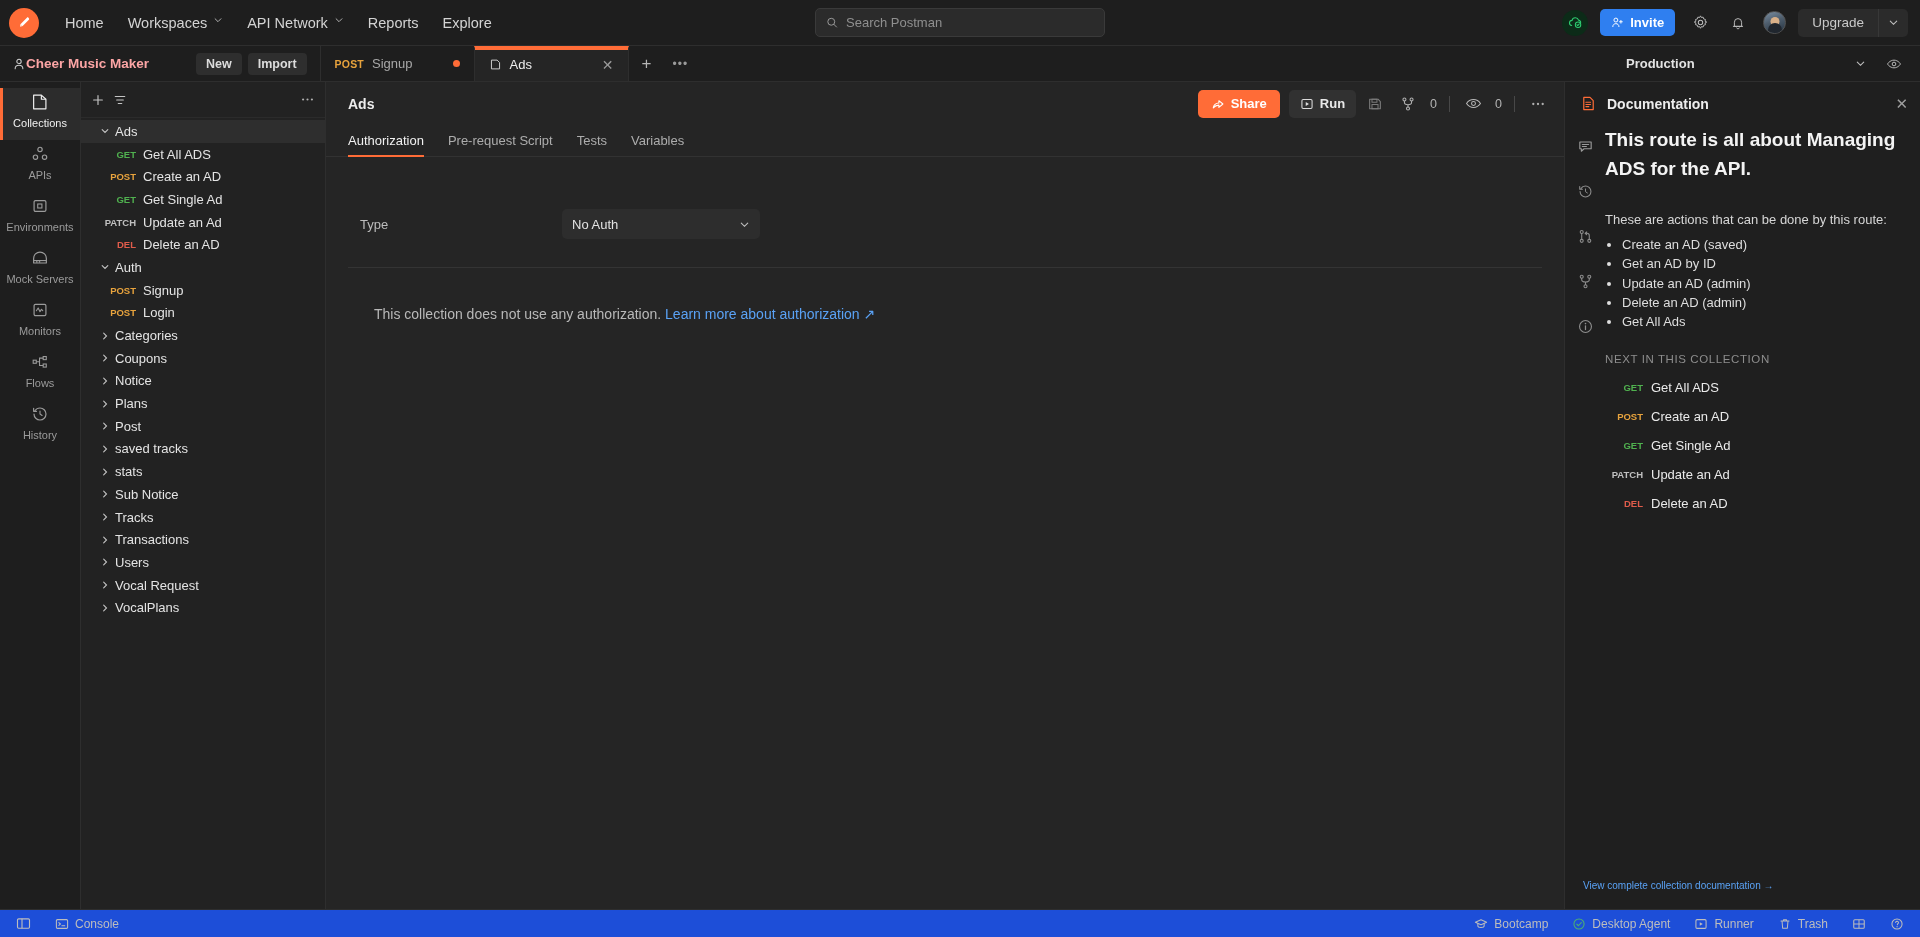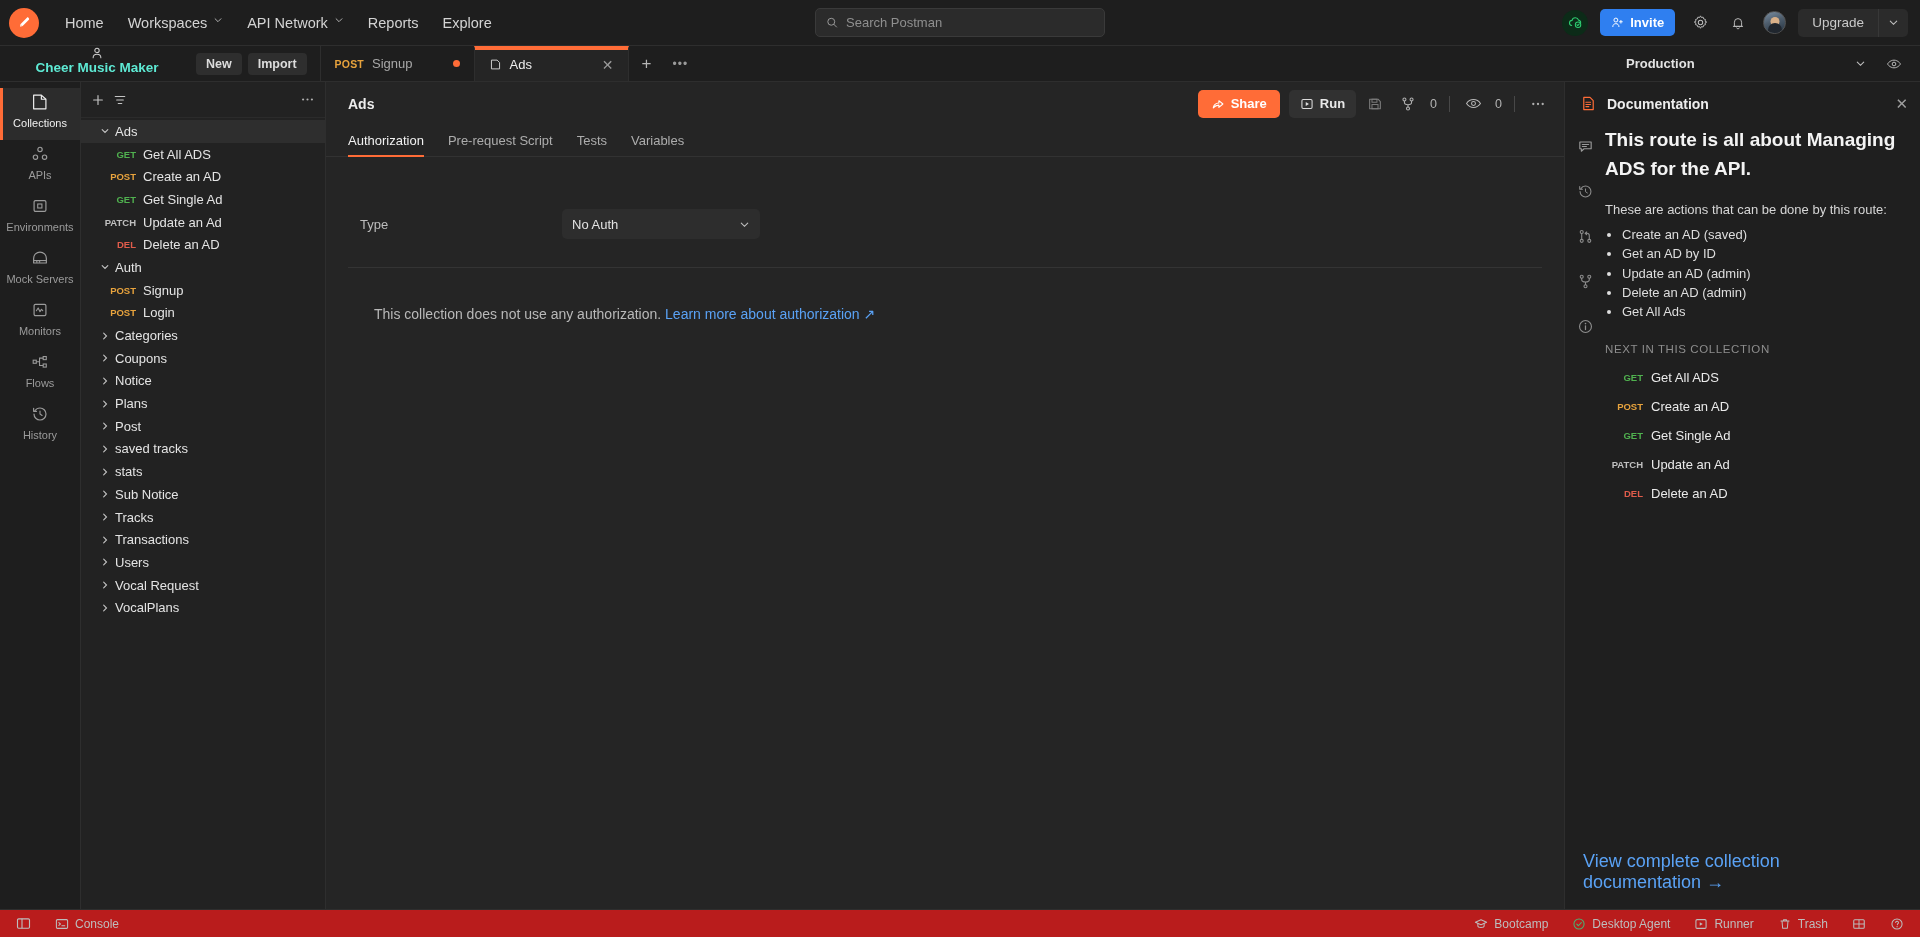--- a/index.html
+++ b/index.html
@@ -101,21 +101,21 @@
 
   
   .tabbar {
     height: 36px; flex: 0 0 36px;
     background: #1e1e1e; border-bottom: 1px solid #2e2e2e;
     display: flex; align-items: stretch;
   }
   .ws-name {
     display: flex; align-items: center; 
     padding: 0 14px 0 12px; font-size: 13.5px; font-weight: bold;
-    color: #5eead4; min-width: 196px; cursor: pointer; flex-direction: column;
+    color: #fca5a5; min-width: 196px; cursor: pointer;
   }
   .new-import { display: flex; align-items: center; gap: 6px; padding-right: 14px; }
   .pill-btn {
     background: #2e2e2e; color: #dcdcdc; font-size: 12.5px; font-weight: bold;
     border: none; border-radius: 4px; padding: 4px 10px; cursor: pointer;
     font-family: "Liberation Sans", sans-serif;
   }
   .tab {
     display: flex; align-items: center; gap: 8px;
     padding: 0 14px; font-size: 13px; color: #a8a8a8;
@@ -285,58 +285,58 @@
   }
   .docs-head {
     height: 43px; flex: 0 0 43px; display: flex; align-items: center;
     padding: 0 12px 0 15px; gap: 10px;
   }
   .docs-title { font-size: 14px; font-weight: bold; color: #ededed; }
   .docs-close { margin-left: auto; color: #9e9e9e; cursor: pointer; font-size: 15px; }
   .docs-scroll { flex: 1; overflow-y: auto; padding: 0 18px 18px 40px; }
   .docs-h1 {
     font-size: 19px; font-weight: bold; color: #f4f4f4;
-    line-height: 1.55; margin-bottom: 18px;
+    line-height: 1.55; margin-bottom: 28px;
   }
   .docs-p { font-size: 13px; color: #d6d6d6; margin-bottom: 10px; }
   .docs-ul { margin: 0 0 22px 17px; }
   .docs-ul li { font-size: 13px; color: #dedede; line-height: 1.3; margin-bottom: 2.5px; }
   .docs-sect {
     font-size: 11.5px; letter-spacing: .6px; color: #8d8d8d;
     margin: 4px 0 8px 0;
   }
   .docs-item {
     display: flex; align-items: center; height: 29px;
     font-size: 13px; color: #eaeaea; cursor: pointer; border-radius: 4px;
   }
   .docs-item .mtag {
     width: 46px; text-align: right; padding-right: 8px;
     font-size: 9.5px; font-weight: bold; flex: 0 0 auto;
   }
   .docs-footer {
     flex: 0 0 auto; padding: 14px 18px 16px 18px;
   }
   .docs-footer a {
-    font-size: 18px; color: #5aa2f5; text-decoration: none; cursor: pointer;
+    font-size: 10px; color: #5aa2f5; text-decoration: none; cursor: pointer;
   }
   
   .docs-rail {
     position: absolute; left: 0; top: 43px; bottom: 0; width: 40px;
     display: flex; flex-direction: column; align-items: center;
     gap: 19px; padding-top: 8px; pointer-events: none;
   }
   .docs-rail .dr {
     width: 26px; height: 26px; display: flex; align-items: center;
     justify-content: center; color: #9a9a9a; cursor: pointer;
     pointer-events: auto; border-radius: 4px;
   }
 
   
   .statusbar {
-    height: 28px; flex: 0 0 28px; background: #b91c1c;
+    height: 28px; flex: 0 0 28px; background: #1d4ed8;
     border-top: 1px solid #2e2e2e; display: flex; align-items: center;
     padding: 0 12px; gap: 16px; font-size: 12px; color: #bdbdbd;
   }
   .sb-btn { display: flex; align-items: center; gap: 6px; cursor: pointer; padding: 2px 4px; border-radius: 3px; }
   .sb-right { margin-left: auto; display: flex; align-items: center; gap: 16px; }
   svg { display: block; }
 </style>
 </head>
 <body>
 

